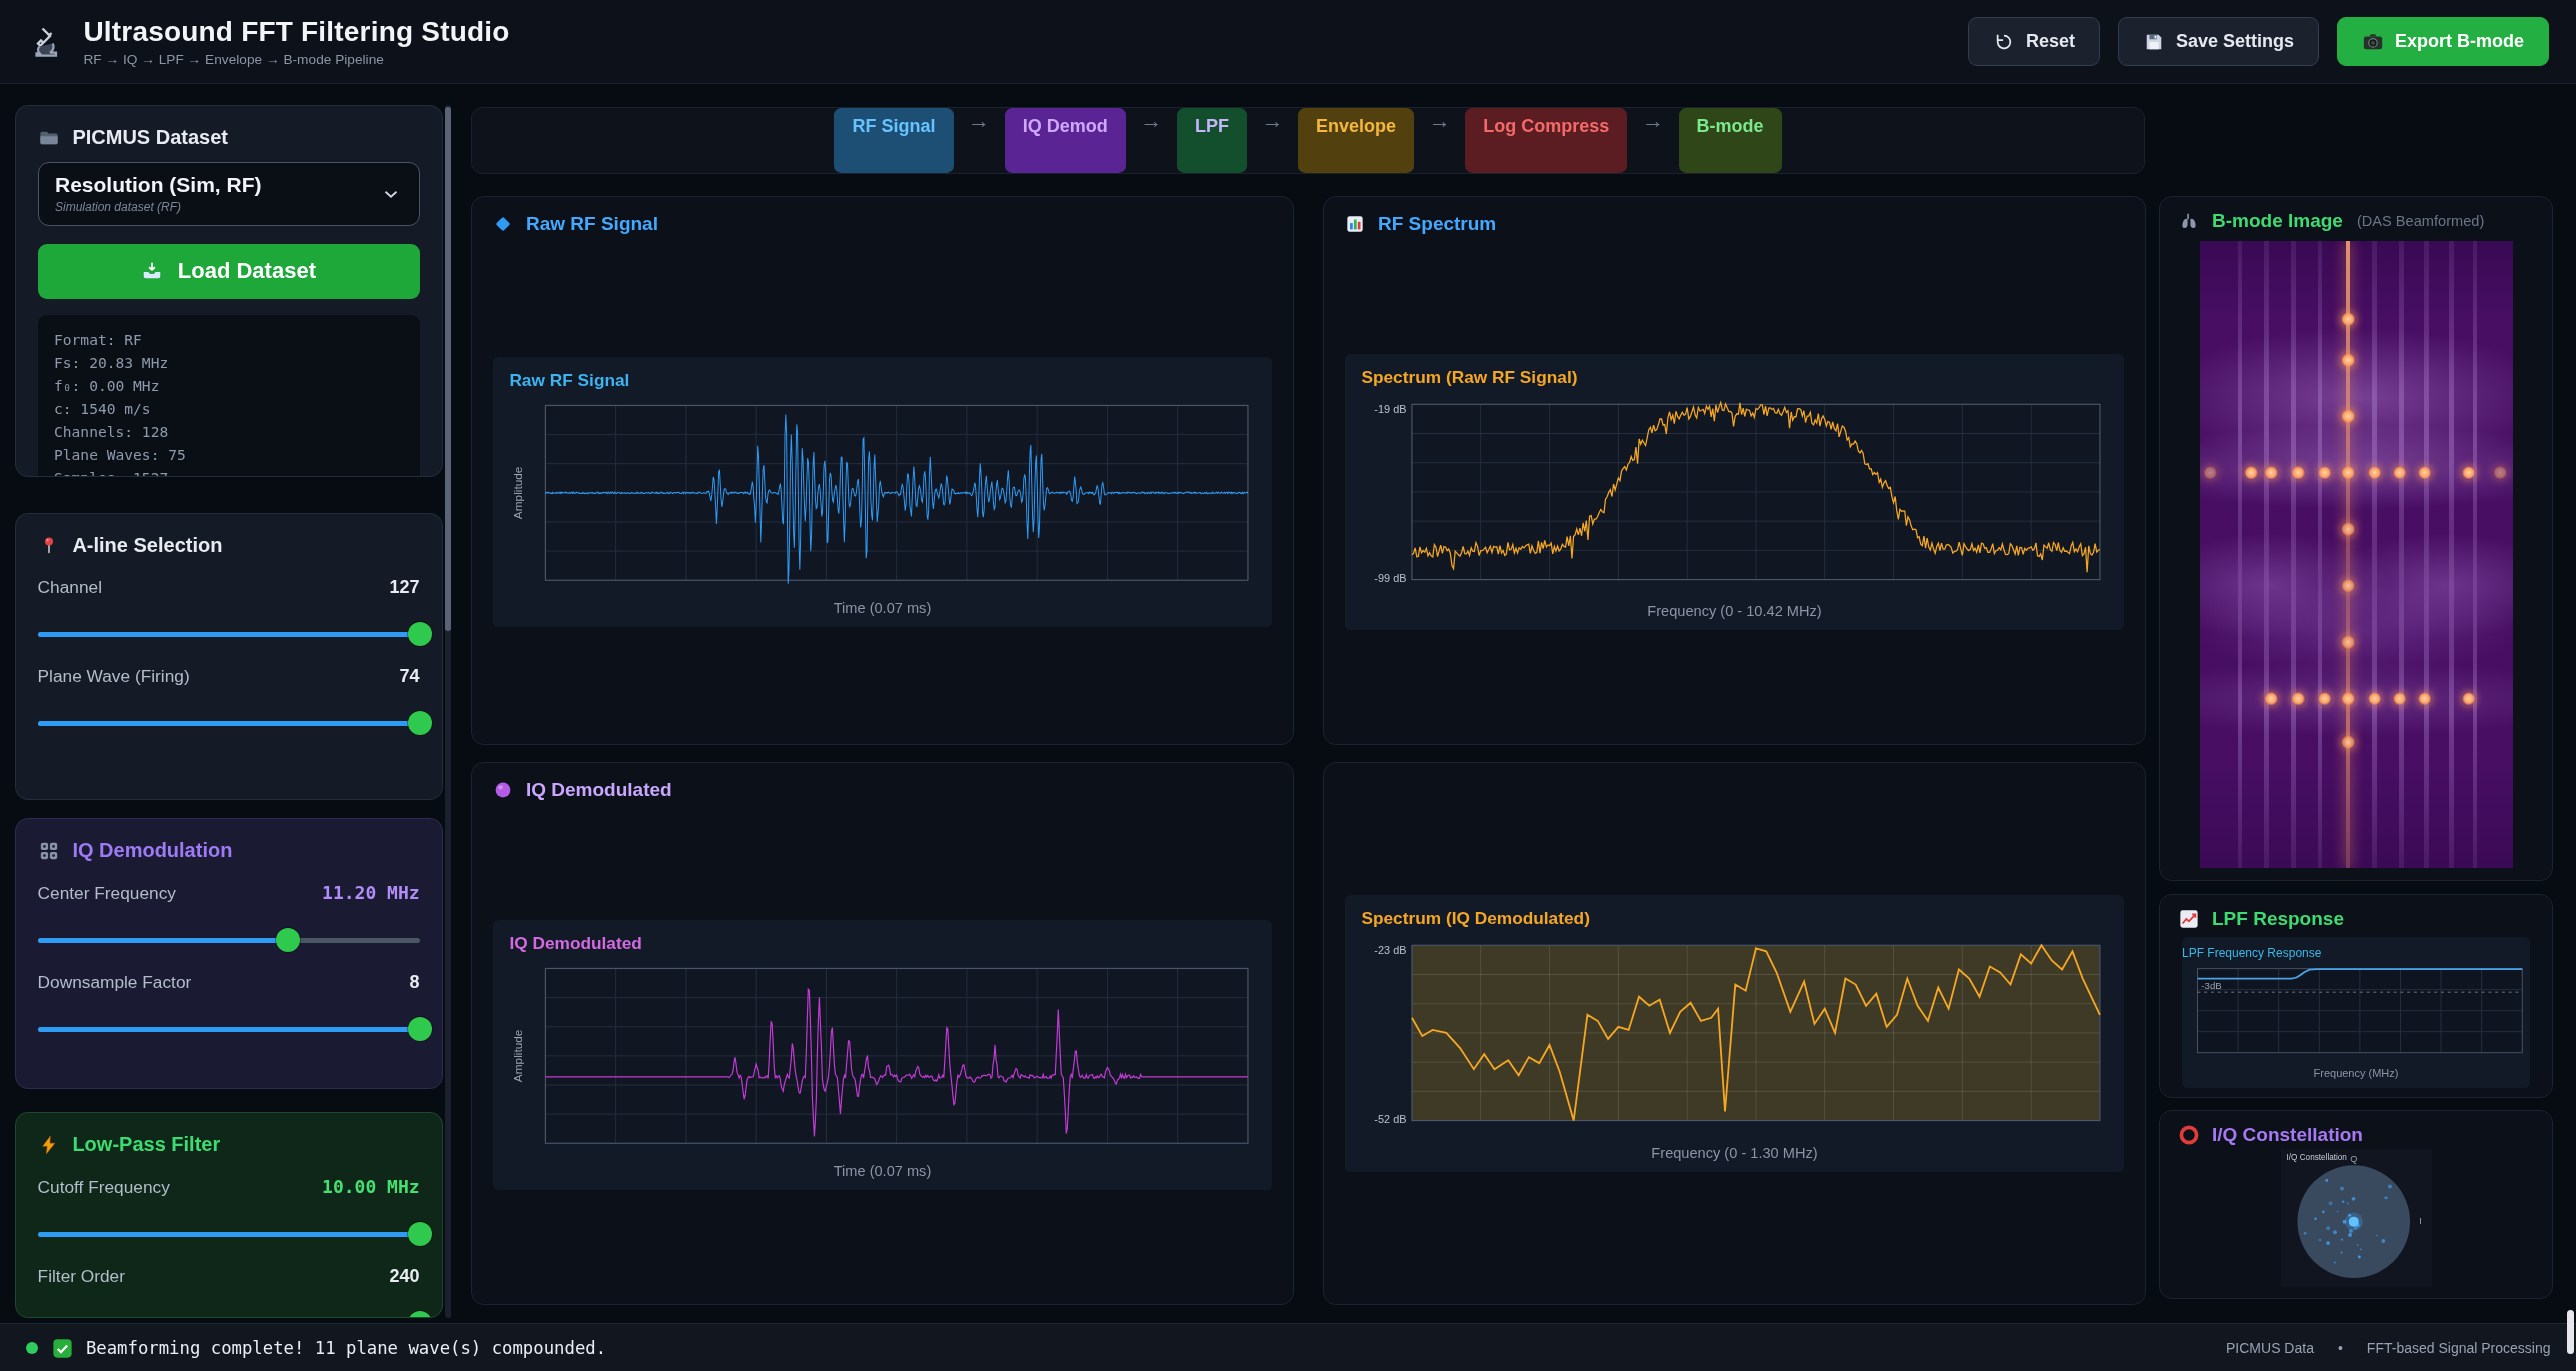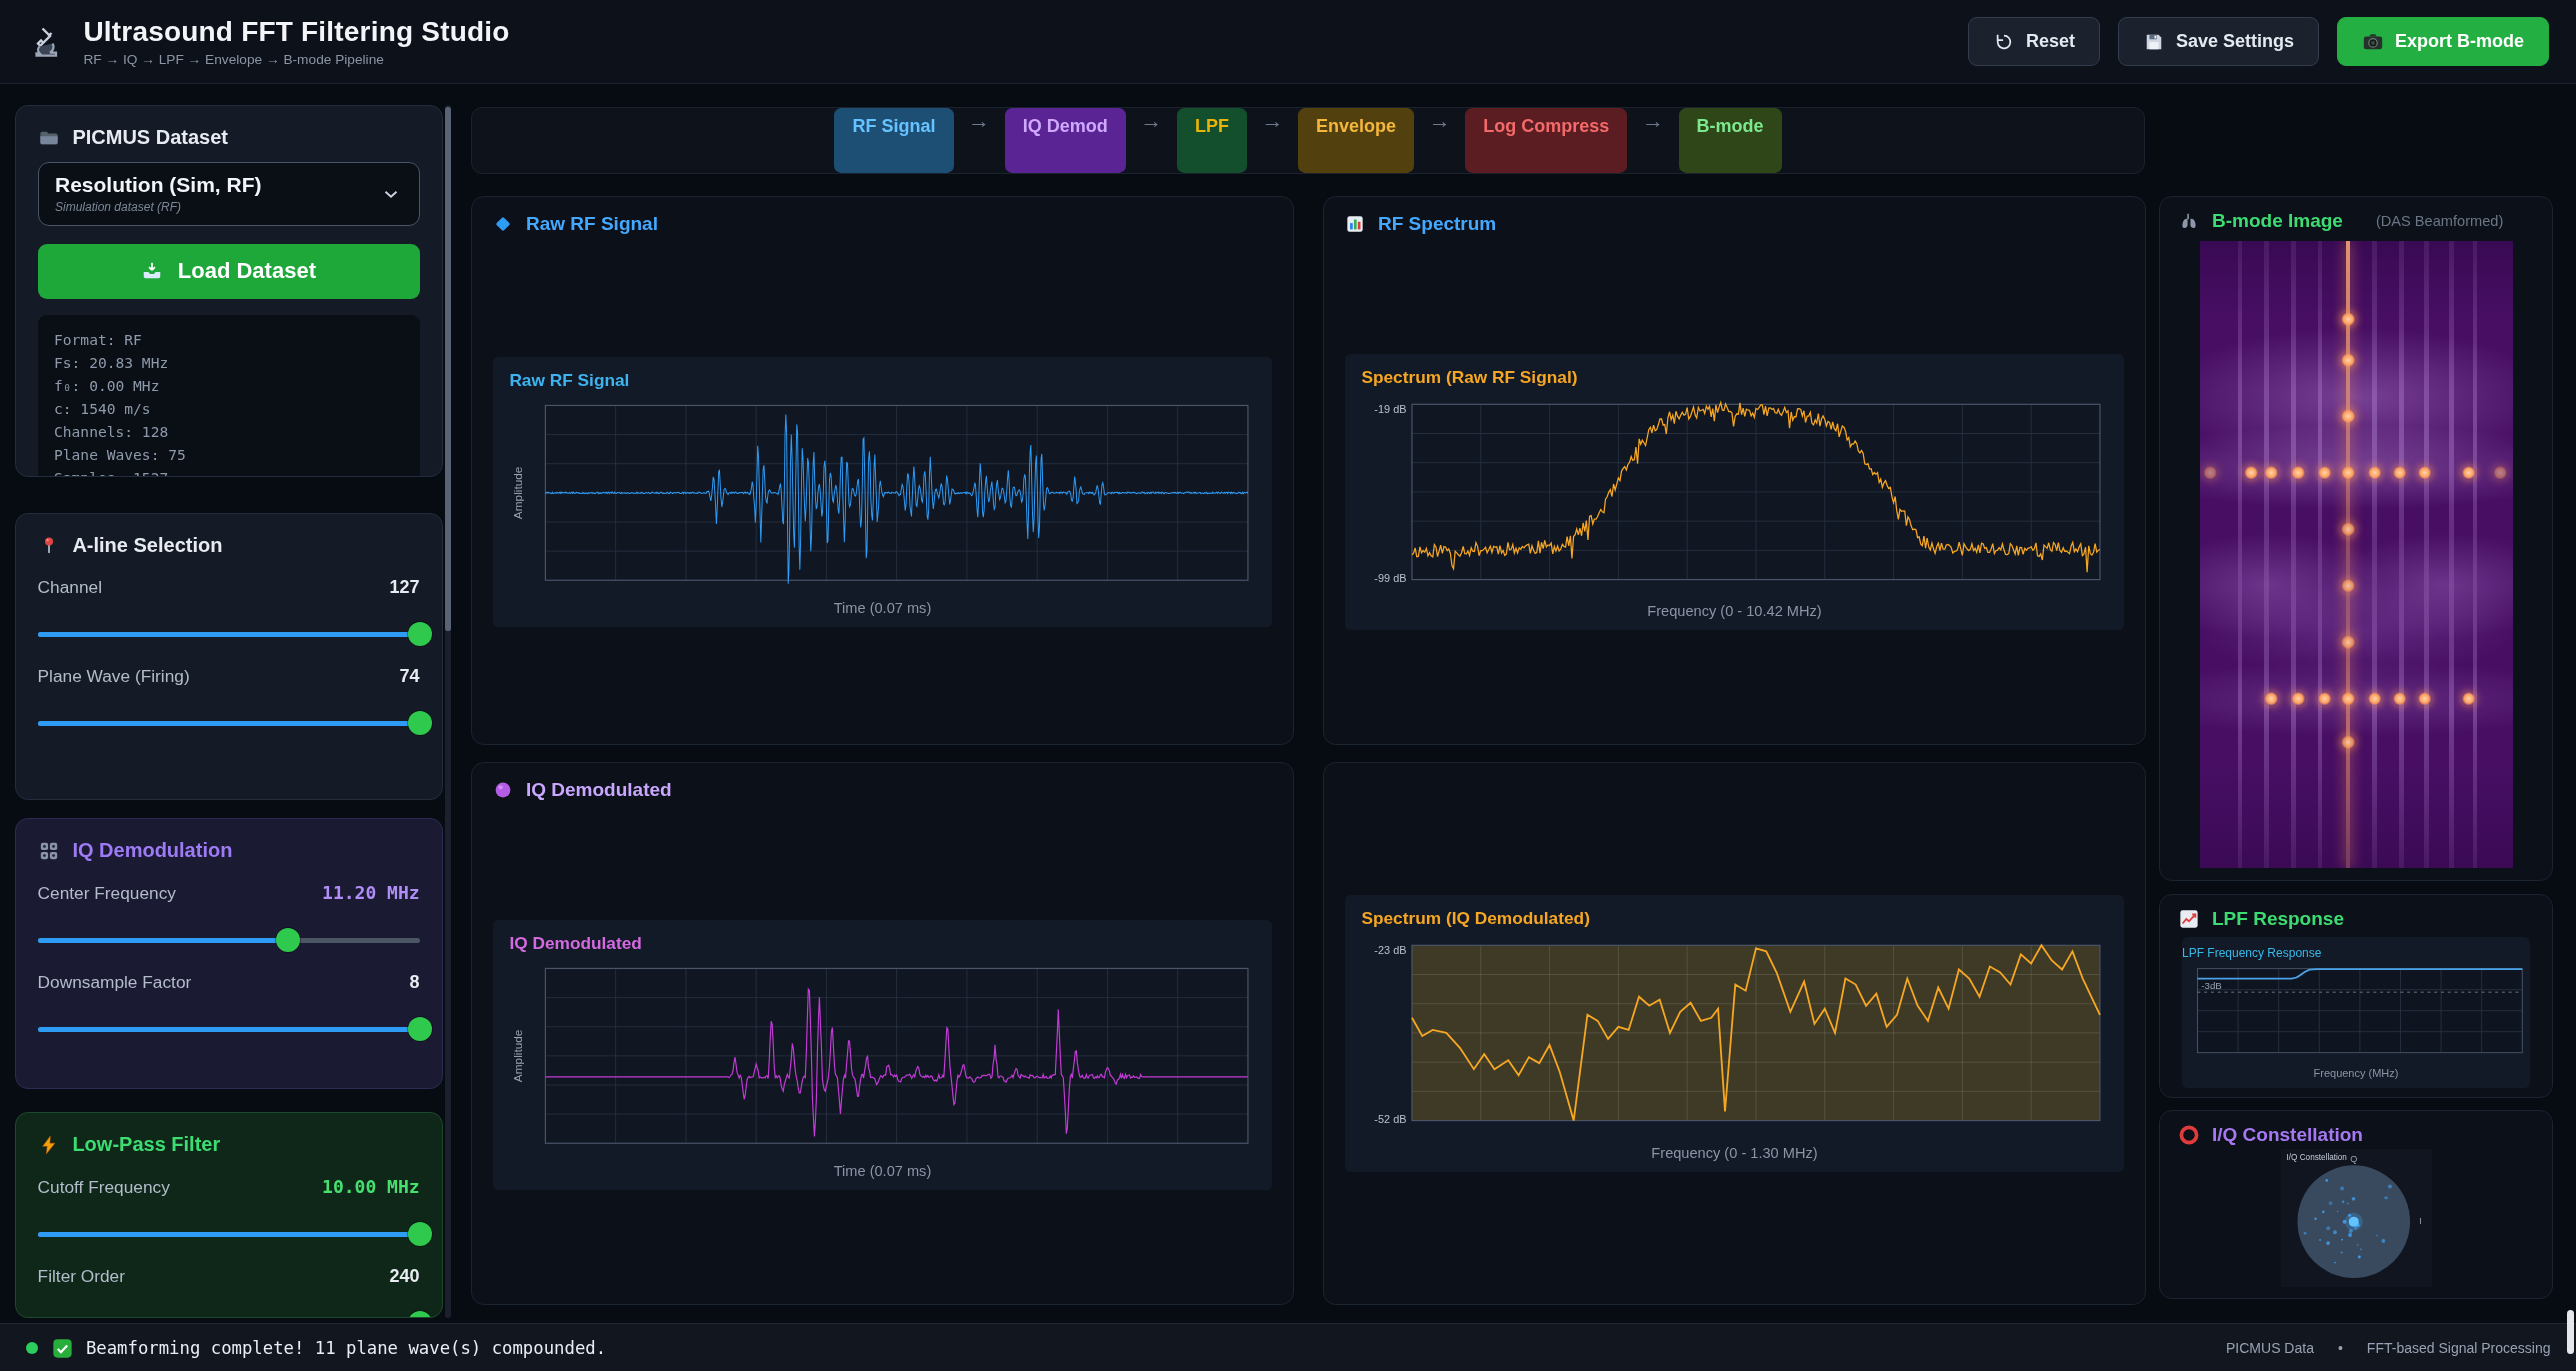--- a/index.html
+++ b/index.html
@@ -71,21 +71,21 @@
   .panel-head{display:flex;align-items:center;gap:12px;padding:16.4px 20px 5.5px 20px;font-size:19px;font-weight:bold;}
   .panel-body{flex:1;display:flex;align-items:center;justify-content:center;padding:0 21px;}
   .chart-card{width:100%;background:#131a27;border-radius:5.5px;padding:12.8px 16.4px 11px 16.4px;box-sizing:border-box;}
   .chart-title{font-size:17.3px;font-weight:bold;margin-bottom:9px;}
   .chart-svg{display:block;width:100%;}
   .chart-xlabel{text-align:center;font-size:14.6px;color:#8b95a6;margin-top:7.3px;}
 
   
   #panel-bmode{left:2159px;top:196px;width:394px;height:685px;}
   #panel-bmode .panel-head{padding:12.8px 18px 7.3px 18px;}
-  .head-sub{font-size:14.6px;font-weight:normal;color:#6b7686;margin-left:21px;}
+  .head-sub{font-size:14.6px;font-weight:normal;color:#6b7686;margin-left:2px;}
   #bmode-img{position:relative;margin:1.8px auto 0 auto;width:313px;height:627px;background:#470e63;overflow:hidden;}
   .bm-layer{position:absolute;inset:0;}
   .bm-streak{position:absolute;top:0;bottom:0;width:4.6px;background:linear-gradient(180deg,
       rgba(210,165,240,.10) 0%,rgba(210,165,240,.30) 30%,rgba(210,165,240,.16) 55%,
       rgba(210,165,240,.30) 75%,rgba(210,165,240,.10) 100%);}
   #bm-centerline{position:absolute;top:0;bottom:0;width:4.6px;
       background:linear-gradient(180deg,rgba(255,170,115,.85),rgba(255,160,105,.35) 55%,rgba(255,160,105,.6) 78%,rgba(255,170,115,.3));
       box-shadow:0 0 12.8px rgba(255,150,90,.75);}
   .bm-dot{position:absolute;width:14.6px;height:14.6px;border-radius:50%;
       background:radial-gradient(circle,#ffd9ae 0%,#ff9e5d 45%,rgba(255,140,80,0) 75%);
@@ -303,21 +303,21 @@
   </div>
 
   <div id="side-scroll-rail"></div>
   <div id="side-scroll-thumb"></div>
 
   <div id="pipeline">
       <span class="badge" style="background: rgb(29, 78, 116); color: rgb(103, 195, 255);">RF Signal</span>
       <span class="pipe-arrow">→</span>
       <span class="badge" style="background: rgb(91, 36, 148); color: rgb(207, 169, 255);">IQ Demod</span>
       <span class="pipe-arrow">→</span>
-      <span class="badge" style="background: rgb(19, 79, 44); color: #eab308;">LPF</span>
+      <span class="badge" style="background: rgb(19, 79, 44); color: #c4b5fd;">LPF</span>
       <span class="pipe-arrow">→</span>
       <span class="badge" style="background: rgb(83, 64, 15); color: rgb(245, 183, 60);">Envelope</span>
       <span class="pipe-arrow">→</span>
       <span class="badge" style="background: rgb(92, 29, 34); color: rgb(243, 106, 106);">Log Compress</span>
       <span class="pipe-arrow">→</span>
       <span class="badge" style="background: rgb(46, 70, 24); color: rgb(124, 233, 143);">B-mode</span>
     </div>
 
   <div id="panel-raw" class="panel">
     <div class="panel-head">

